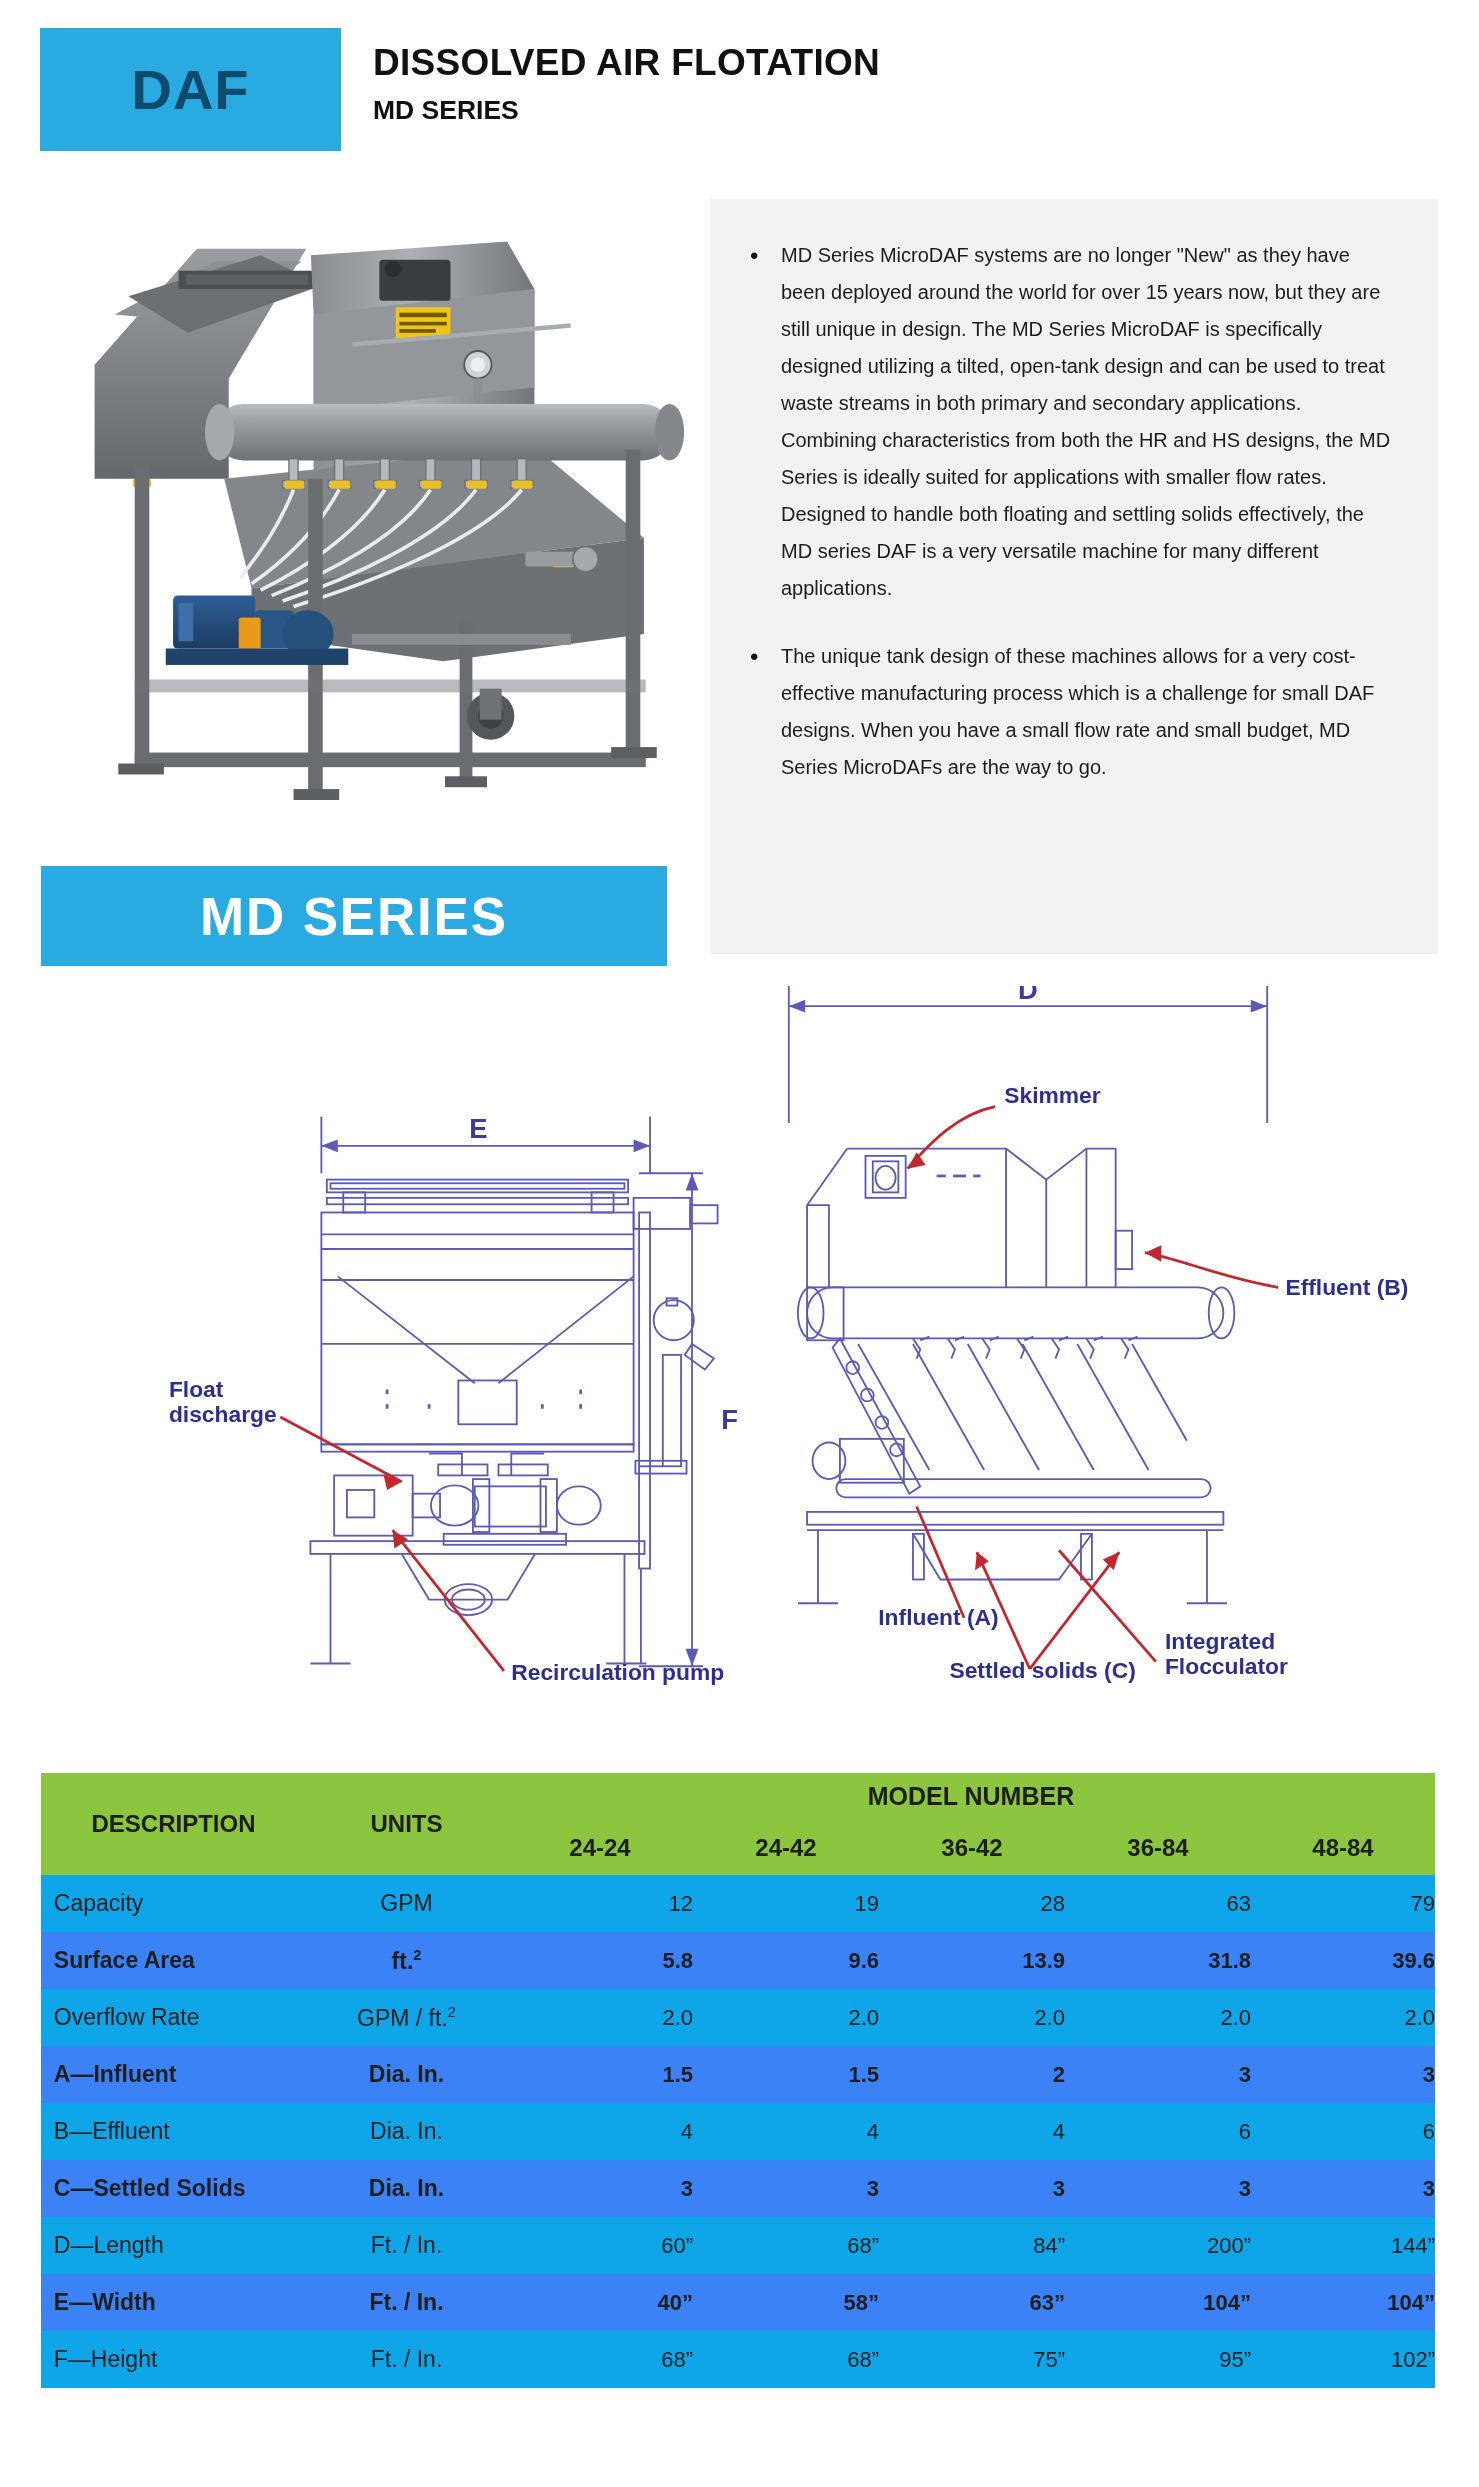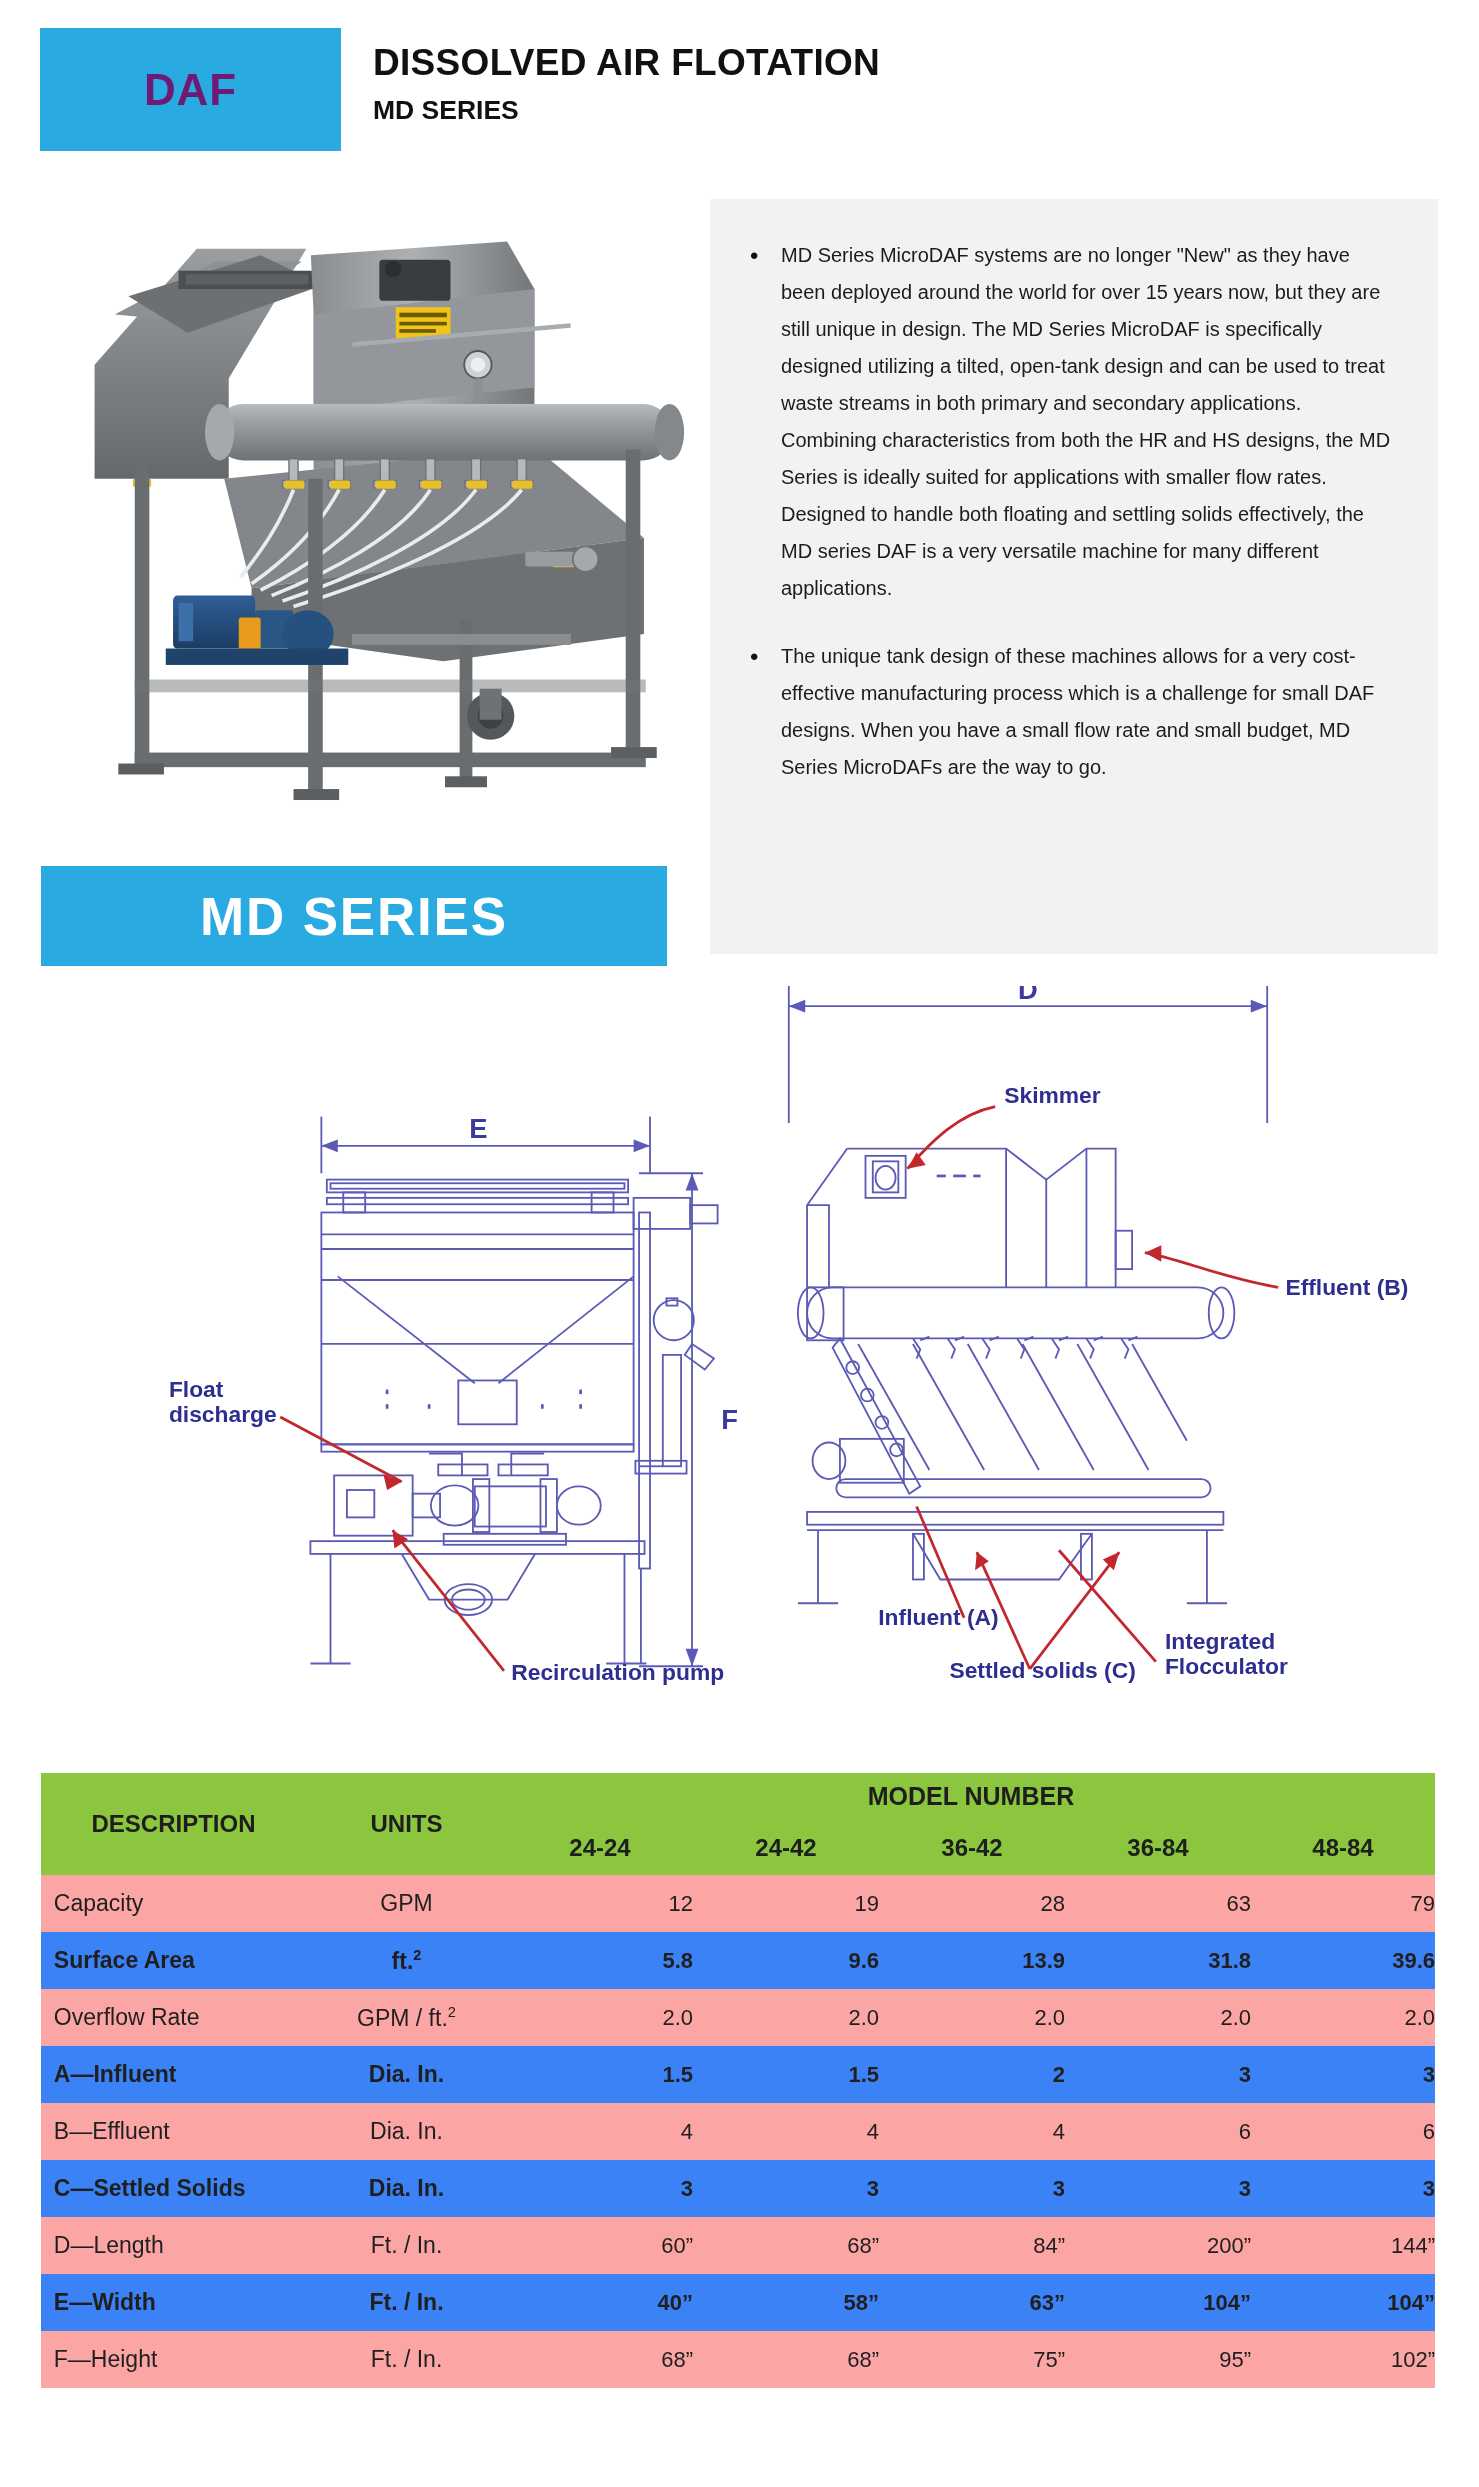--- a/index.html
+++ b/index.html
@@ -5,21 +5,21 @@
   * { margin:0; padding:0; box-sizing:border-box; }
   html,body { width:1479px; height:2487px; background:#fff;
     font-family:"Liberation Sans", sans-serif; color:#1a1a1a; }
 
   .page { position:relative; width:1479px; height:2487px; overflow:hidden; }
 
   
   .header { position:absolute; left:0; top:0; width:1479px; height:183px; }
   .daf-badge { position:absolute; left:40px; top:28px; width:301px; height:123px;
     background:var(--brand); display:flex; align-items:center; justify-content:center; }
-  .daf-badge span { color:#701a75; font-size:44px; font-weight:bold; letter-spacing:0.9px;
+  .daf-badge span { color:#0c4a6e; font-size:56px; font-weight:bold; letter-spacing:0.9px;
     font-family:"Liberation Sans", sans-serif; }
   .title-block { position:absolute; left:373px; top:42px; }
   .title-main { font-size:37px; font-weight:bold; letter-spacing:0.3px; color:#111; }
   .title-sub { font-size:26.5px; font-weight:bold; margin-top:11px; color:#111; }
 
   
   .photo-wrap { position:absolute; left:78px; top:205px; width:630px; height:616px; }
   .photo { position:absolute; inset:0; }
 
   
@@ -49,21 +49,21 @@
   thead .hrow th { background:var(--accent); color:#1e1e1e; }
   .th-model-span { font-size:25px; font-weight:bold; text-align:center;
     height:47px; vertical-align:middle; }
   .th-desc, .th-units { font-size:24px; font-weight:bold; height:102px;
     vertical-align:middle; }
   .th-desc { text-align:center;margin-top:48px; }
   .th-units { text-align:center; }
   .th-model { font-size:24px; font-weight:bold; text-align:center;
     height:55px; vertical-align:middle; }
   tbody tr { height:57px; }
-  tbody tr.band { background:#fca5a5; }
+  tbody tr.band { background:#0ea5e9; }
   tbody tr.plain { background:#3b82f6;font-weight:bold; }
   td.c-desc { font-size:23px; text-align:left; padding-left:12.8px; color:#1f1f1f; }
   td.c-units { font-size:23px; text-align:center; color:#1f1f1f; }
   td.c-val { font-size:22px; text-align:right; color:#1f1f1f; }
   sup { font-size:14.6px; vertical-align:super; }
 </style>
 </head>
 <body>
 
 <div class="page">

